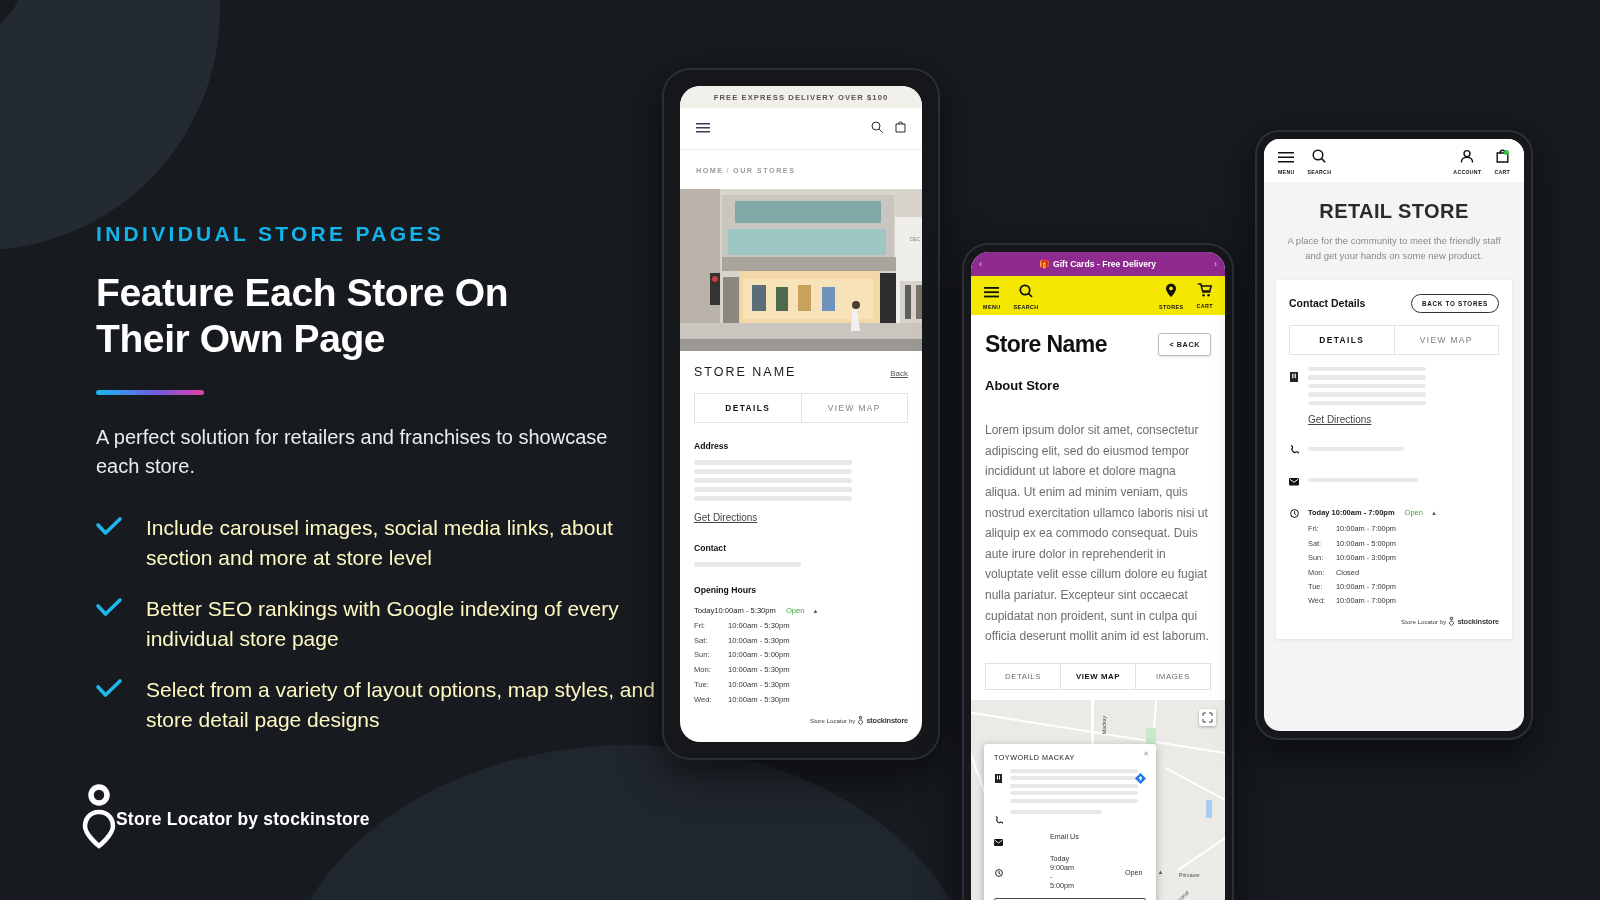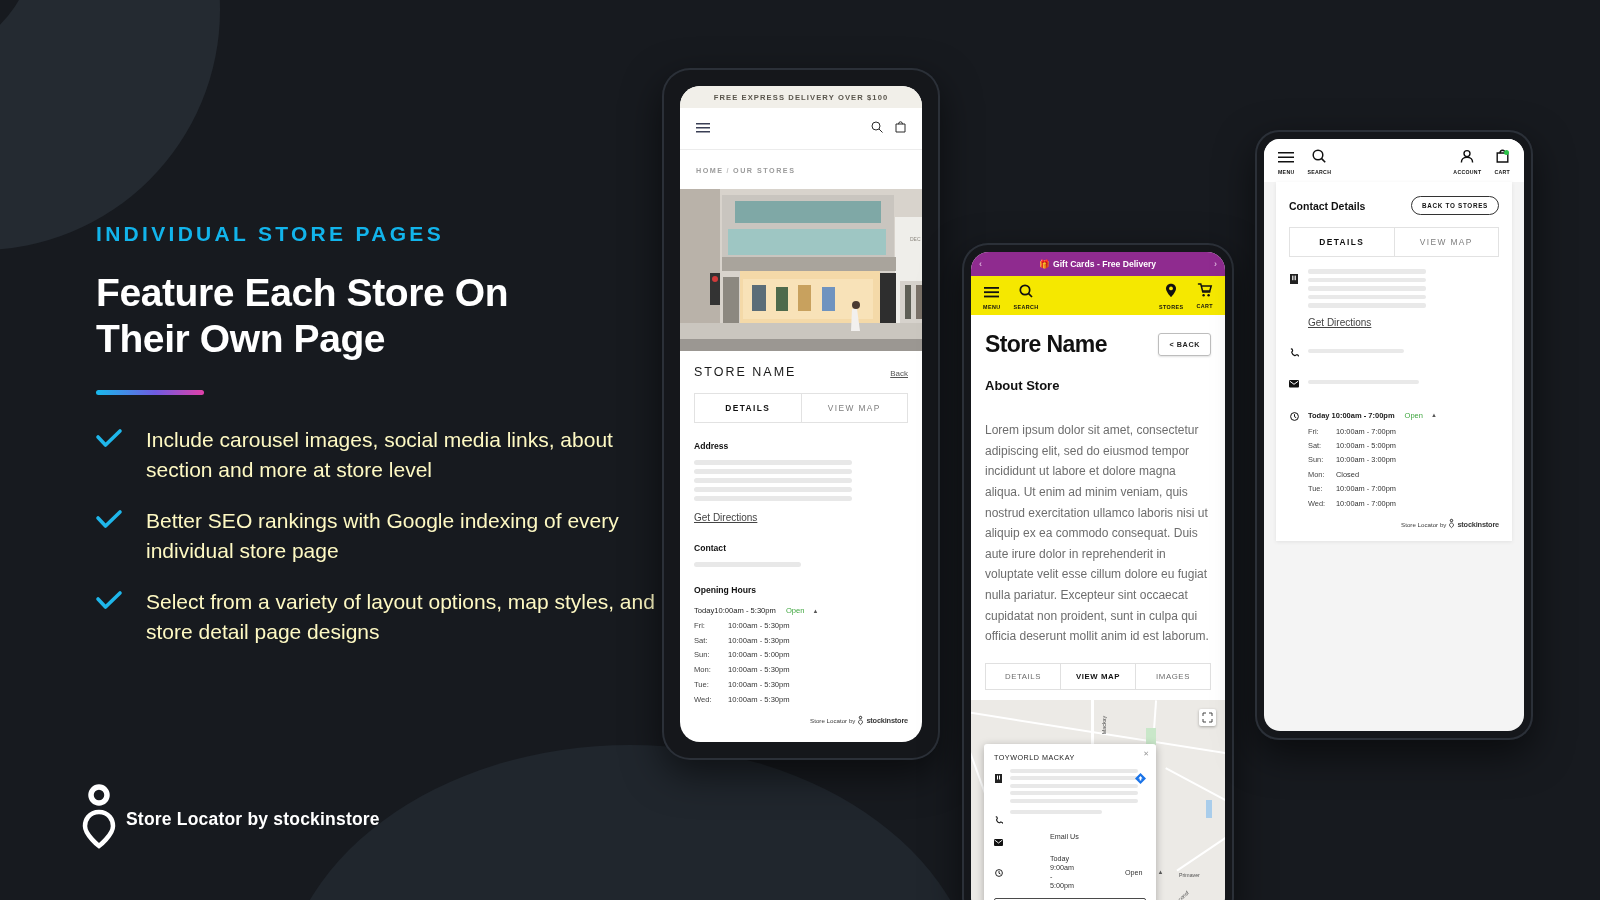--- a/index.html
+++ b/index.html
@@ -49,21 +49,21 @@
   .feature { display: flex; align-items: flex-start; margin-bottom: 18px; }
   .check { width: 50px; flex: 0 0 50px; padding-top: 6px; }
   .check svg { display: block; }
   .feature-text {
     color: #fef9c3; font-size: 21px; line-height: 1.45; padding-top: 2px;
   }
 
   
   .brand {
     position: absolute; left: 84px; top: 786px;
-    display: flex; align-items: center; gap: 12px; z-index: 3;
+    display: flex; align-items: center; gap: 2px; z-index: 3;
   }
   .brand-name { color: #ffffff; font-size: 17.5px; font-weight: bold; letter-spacing: .2px; }
 
   
   .device { position: absolute; z-index: 4; }
   .frame {
     background: #15171b; border-radius: 26px; padding: 9px;
     box-shadow: 0 0 0 2px #2b3038 inset, 0 14px 38px rgba(0,0,0,.55);
     height: 100%;
   }
@@ -213,20 +213,21 @@
   <div class="circle-bottom"></div>
 </div>
 
 <div class="copy">
   <div class="eyebrow">INDIVIDUAL STORE PAGES</div>
   <div class="headline">
     <div>Feature Each Store On</div>
     <div>Their Own Page</div>
   </div>
   <div class="rule"></div>
+  <div class="sub">A perfect solution for retailers and franchises to showcase each store.</div>
 
   <div class="feature">
     <span class="check">
       <svg width="26" height="19" viewBox="0 0 26 19">
           <path d="M2 8 L9.5 16 L24 2" stroke="#1fb6ea" stroke-width="3.6" fill="none" stroke-linecap="round" stroke-linejoin="round"></path>
         </svg>
     </span>
     <span class="feature-text">Include carousel images, social media links, about section and more at store level</span>
   </div>
   <div class="feature">
@@ -598,20 +599,24 @@
                   <path d="M1.2 4 h10.6 v9 h-10.6 z" fill="none" stroke="#111" stroke-width="1.4"></path>
                   <path d="M4 4.3 a2.5 3 0 0 1 5 0" fill="none" stroke="#111" stroke-width="1.4"></path>
                 </svg>
             </span>
             <span class="cart-dot"></span>
             <span class="lab">CART</span>
           </div>
         </div>
       </div>
 
+      <div class="t-hero">
+        <div class="t-h1">RETAIL STORE</div>
+        <div class="t-sub">A place for the community to meet the friendly staff and get your hands on some new product.</div>
+      </div>
 
       <div class="t-card">
         <div class="t-card-head">
           <span class="t-card-title">Contact Details</span>
           <span class="t-pill">BACK TO STORES</span>
         </div>
 
         <div class="tabs2" style="margin-top:12px">
           <div class="tab active">DETAILS</div>
           <div class="tab">VIEW MAP</div>

